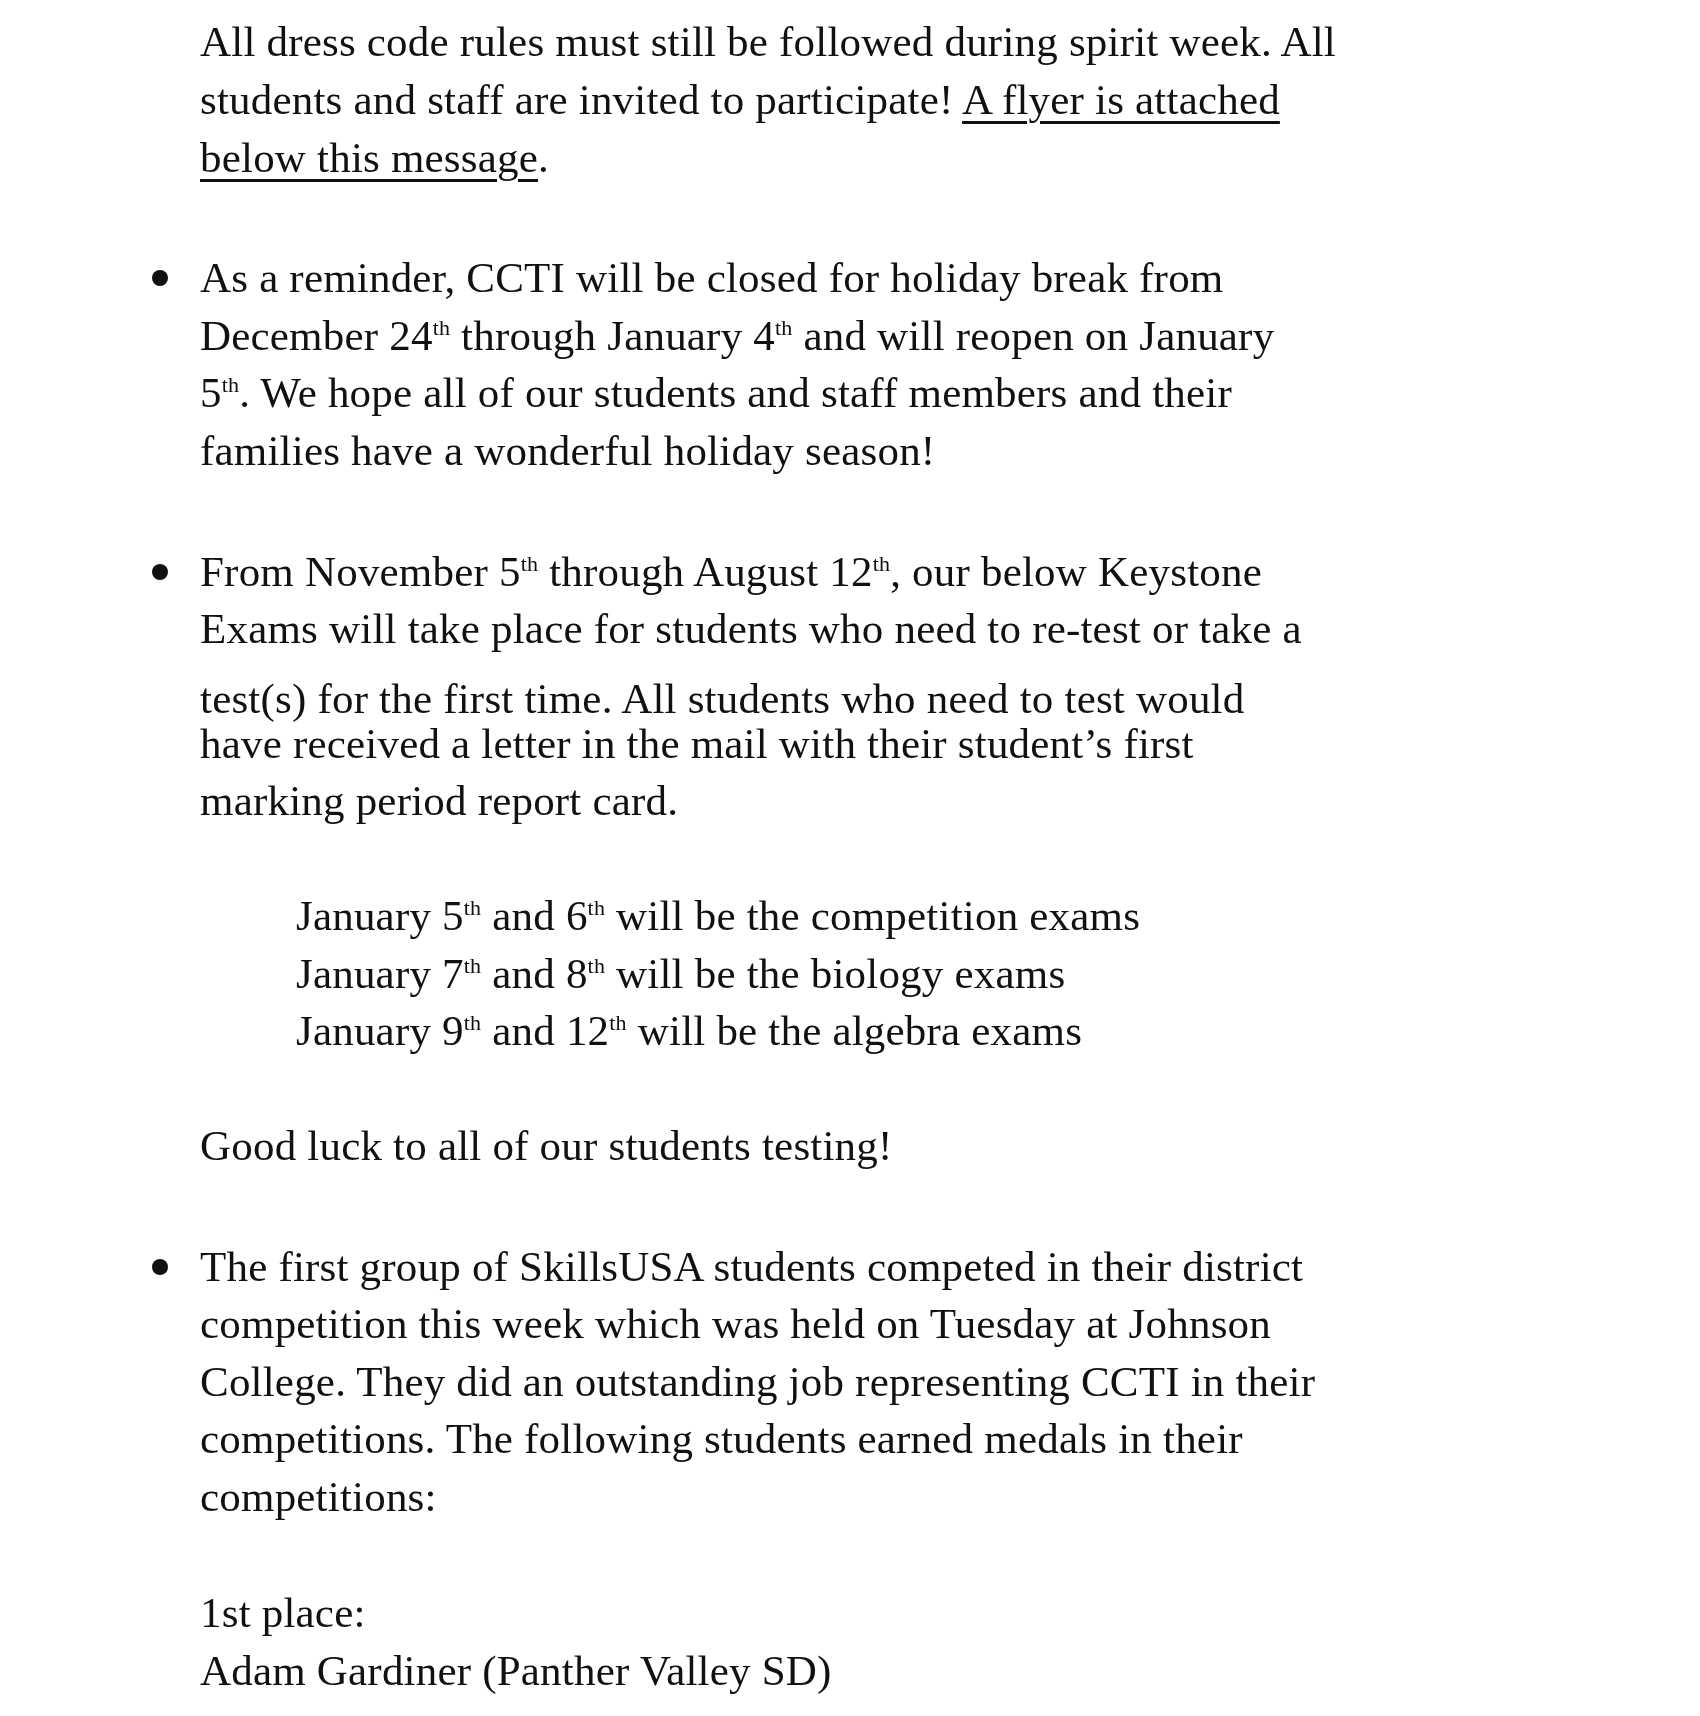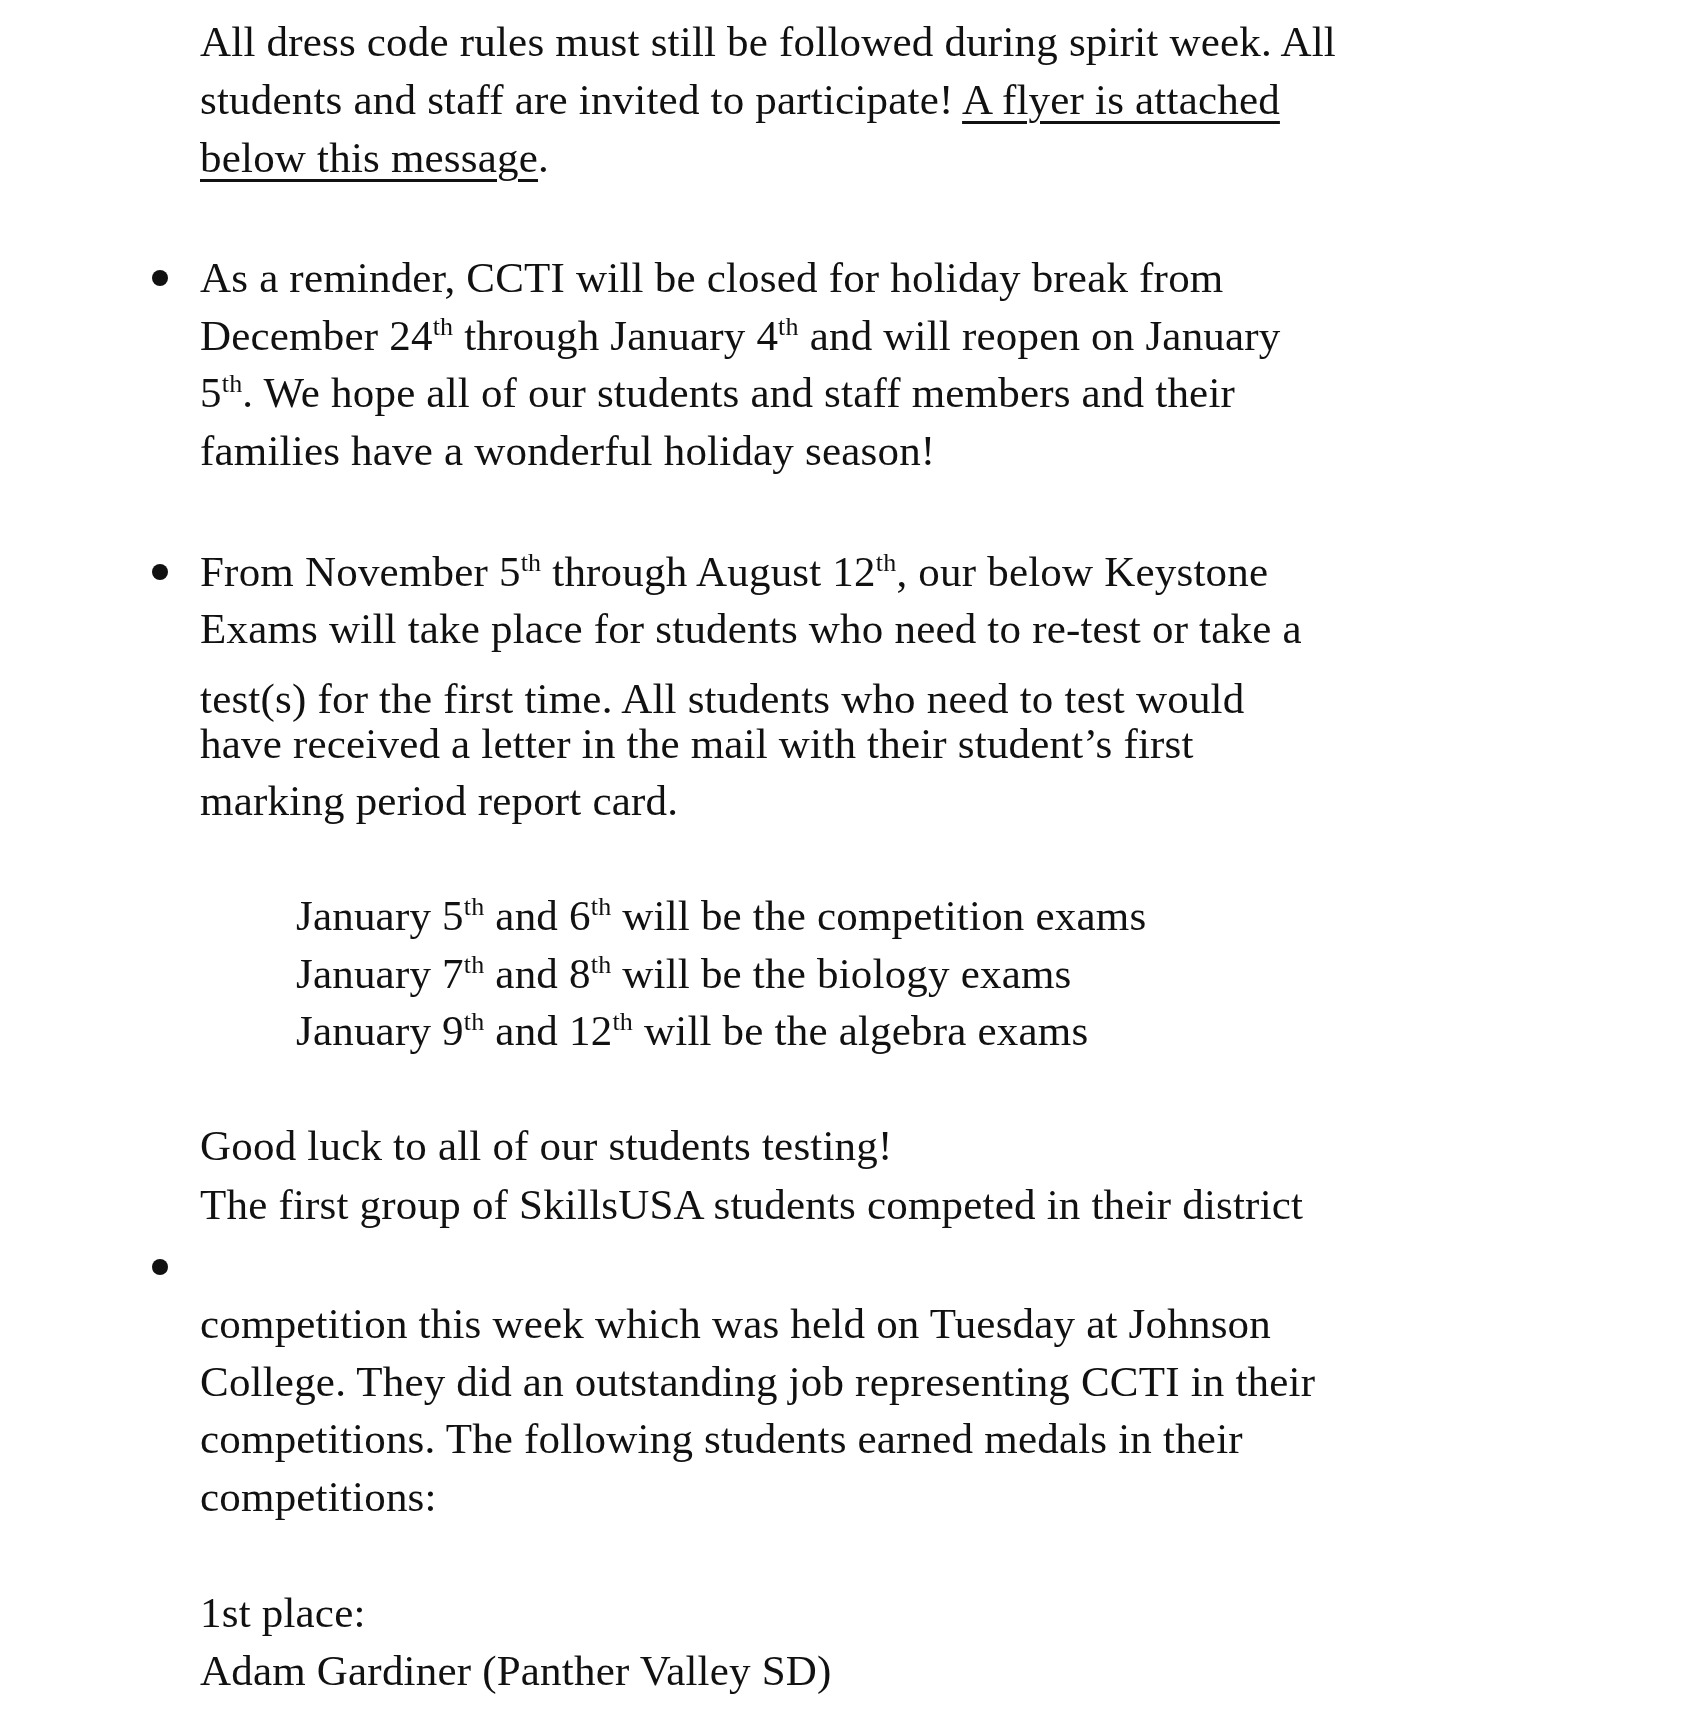--- a/index.html
+++ b/index.html
@@ -3,21 +3,21 @@
 <meta charset="utf-8">
 <style>
   html, body { margin: 0; padding: 0; background: #ffffff; }
   body { width: 1700px; height: 1716px; position: relative; overflow: hidden;
          font-family: "Liberation Serif", "DejaVu Serif", serif; color: #111111; }
   .line { position: absolute; left: 200px; font-size: 43px; line-height: 58px; height: 58px;
           white-space: nowrap; letter-spacing: 0.2px; text-align: right; }
   .indent { left: 296px; }
   .bullet { position: absolute; left: 152px; width: 16px; height: 16px; border-radius: 50%;
             background: #111111; }
-  sup { font-size: 26px; vertical-align: 15px; line-height: 0; }
+  sup { font-size: 22px; vertical-align: 15px; line-height: 0; }
   u { text-decoration: underline; text-decoration-thickness: 3px; text-underline-offset: 7px; }
 </style>
 </head>
 <body>
 
 <div class="line" style="top:13px">All dress code rules must still be followed during spirit week. All</div>
 <div class="line" style="top:71px"><span>students and staff are invited to participate! </span><u>A flyer is attached</u></div>
 <div class="line" style="top:129px"><u>below this message</u><span>.</span></div>
 
 <div class="bullet" style="top:270px"></div>
@@ -33,20 +33,20 @@
 <div class="line" style="top:715px">have received a letter in the mail with their student’s first</div>
 <div class="line" style="top:772px">marking period report card.</div>
 
 <div class="line indent" style="top:887px"><span>January 5</span><sup>th</sup><span> and 6</span><sup>th</sup><span> will be the competition exams</span></div>
 <div class="line indent" style="top:945px"><span>January 7</span><sup>th</sup><span> and 8</span><sup>th</sup><span> will be the biology exams</span></div>
 <div class="line indent" style="top:1002px"><span>January 9</span><sup>th</sup><span> and 12</span><sup>th</sup><span> will be the algebra exams</span></div>
 
 <div class="line" style="top:1117px">Good luck to all of our students testing!</div>
 
 <div class="bullet" style="top:1259px"></div>
-<div class="line" style="top:1176px">The first group of SkillsUSA students competed in their district</div>
+<div class="line" style="top:1238px">The first group of SkillsUSA students competed in their district</div>
 <div class="line" style="top:1295px">competition this week which was held on Tuesday at Johnson</div>
 <div class="line" style="top:1353px">College. They did an outstanding job representing CCTI in their</div>
 <div class="line" style="top:1410px">competitions. The following students earned medals in their</div>
 <div class="line" style="top:1468px">competitions:</div>
 
 <div class="line" style="top:1584px">1st place:</div>
 <div class="line" style="top:1642px">Adam Gardiner (Panther Valley SD)</div>
 
 </body></html>

